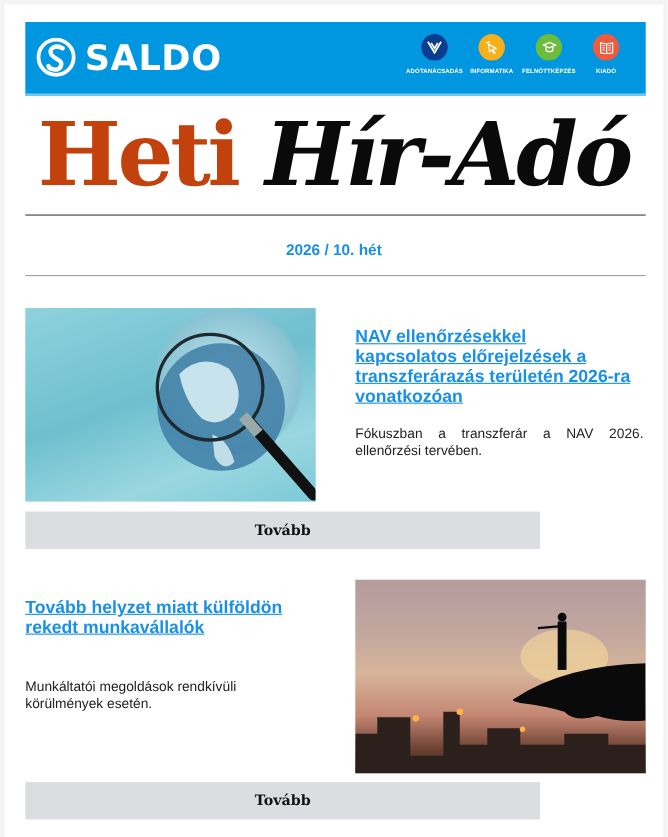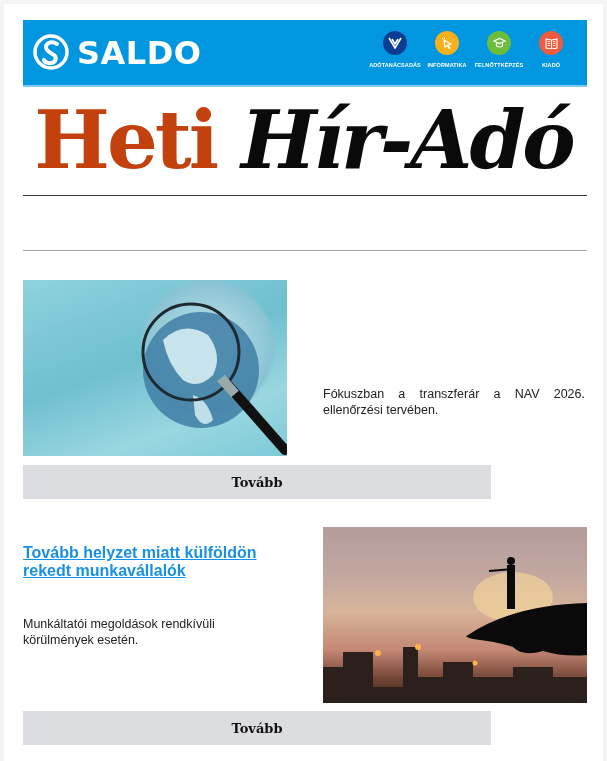--- a/index.html
+++ b/index.html
@@ -142,32 +142,34 @@
       </a>
     </div>
   </div>
 
   <div class="masthead">
     <span class="blue">Heti</span>
     <span class="black">Hír-Adó</span>
   </div>
 
   <div class="rule-dark"></div>
+  <div class="week">2026 / 10. hét</div>
   <div class="rule-gray"></div>
 
   <div class="img img1">
     <svg width="264" height="176" viewBox="0 0 264 176">
       <circle cx="178" cy="90" r="58" fill="#3e7ea6" opacity="0.85"></circle>
       <path d="M140 60 Q160 40 185 55 Q200 75 190 95 Q175 110 160 100 Q145 85 140 60 Z" fill="#d5ecf2" opacity="0.9"></path>
       <path d="M170 115 Q185 120 190 140 Q180 150 172 135 Z" fill="#d5ecf2" opacity="0.85"></path>
       <circle cx="168" cy="72" r="48" fill="none" stroke="#1e2a30" stroke-width="3"></circle>
       <line x1="205" y1="105" x2="262" y2="170" stroke="#111" stroke-width="10" stroke-linecap="round"></line>
       <line x1="198" y1="98" x2="212" y2="114" stroke="#9aa" stroke-width="10"></line>
     </svg>
   </div>
+  <a class="art-title" style="left:319px; top:294px; width:250px;">NAV ellenőrzésekkel kapcsolatos előrejelzések a transzferárazás területén 2026-ra vonatkozóan</a>
   <div class="art-desc" style="left:319px; top:382px; width:262px; text-align:justify;">Fókuszban a transzferár a NAV 2026. ellenőrzési tervében.</div>
   <div class="more-btn" style="top:461px;">Tovább</div>
 
   <a class="art-title" style="left:19px; top:540px; width:250px;">Tovább helyzet miatt külföldön rekedt munkavállalók</a>
   <div class="art-desc" style="left:19px; top:612px; width:260px;">Munkáltatói megoldások rendkívüli körülmények esetén.</div>
   <div class="img img2">
     <svg width="264" height="176" viewBox="0 0 264 176">
       <ellipse cx="190" cy="70" rx="40" ry="25" fill="#f1d39a" opacity="0.7"></ellipse>
       <path d="M0 140 L20 140 L20 125 L50 125 L50 160 L80 160 L80 120 L95 120 L95 150 L120 150 L120 135 L150 135 L150 150 L190 150 L190 140 L230 140 L230 150 L264 150 L264 176 L0 176 Z" fill="#2b201b"></path>
       <circle cx="55" cy="126" r="3" fill="#ffb24a"></circle>

